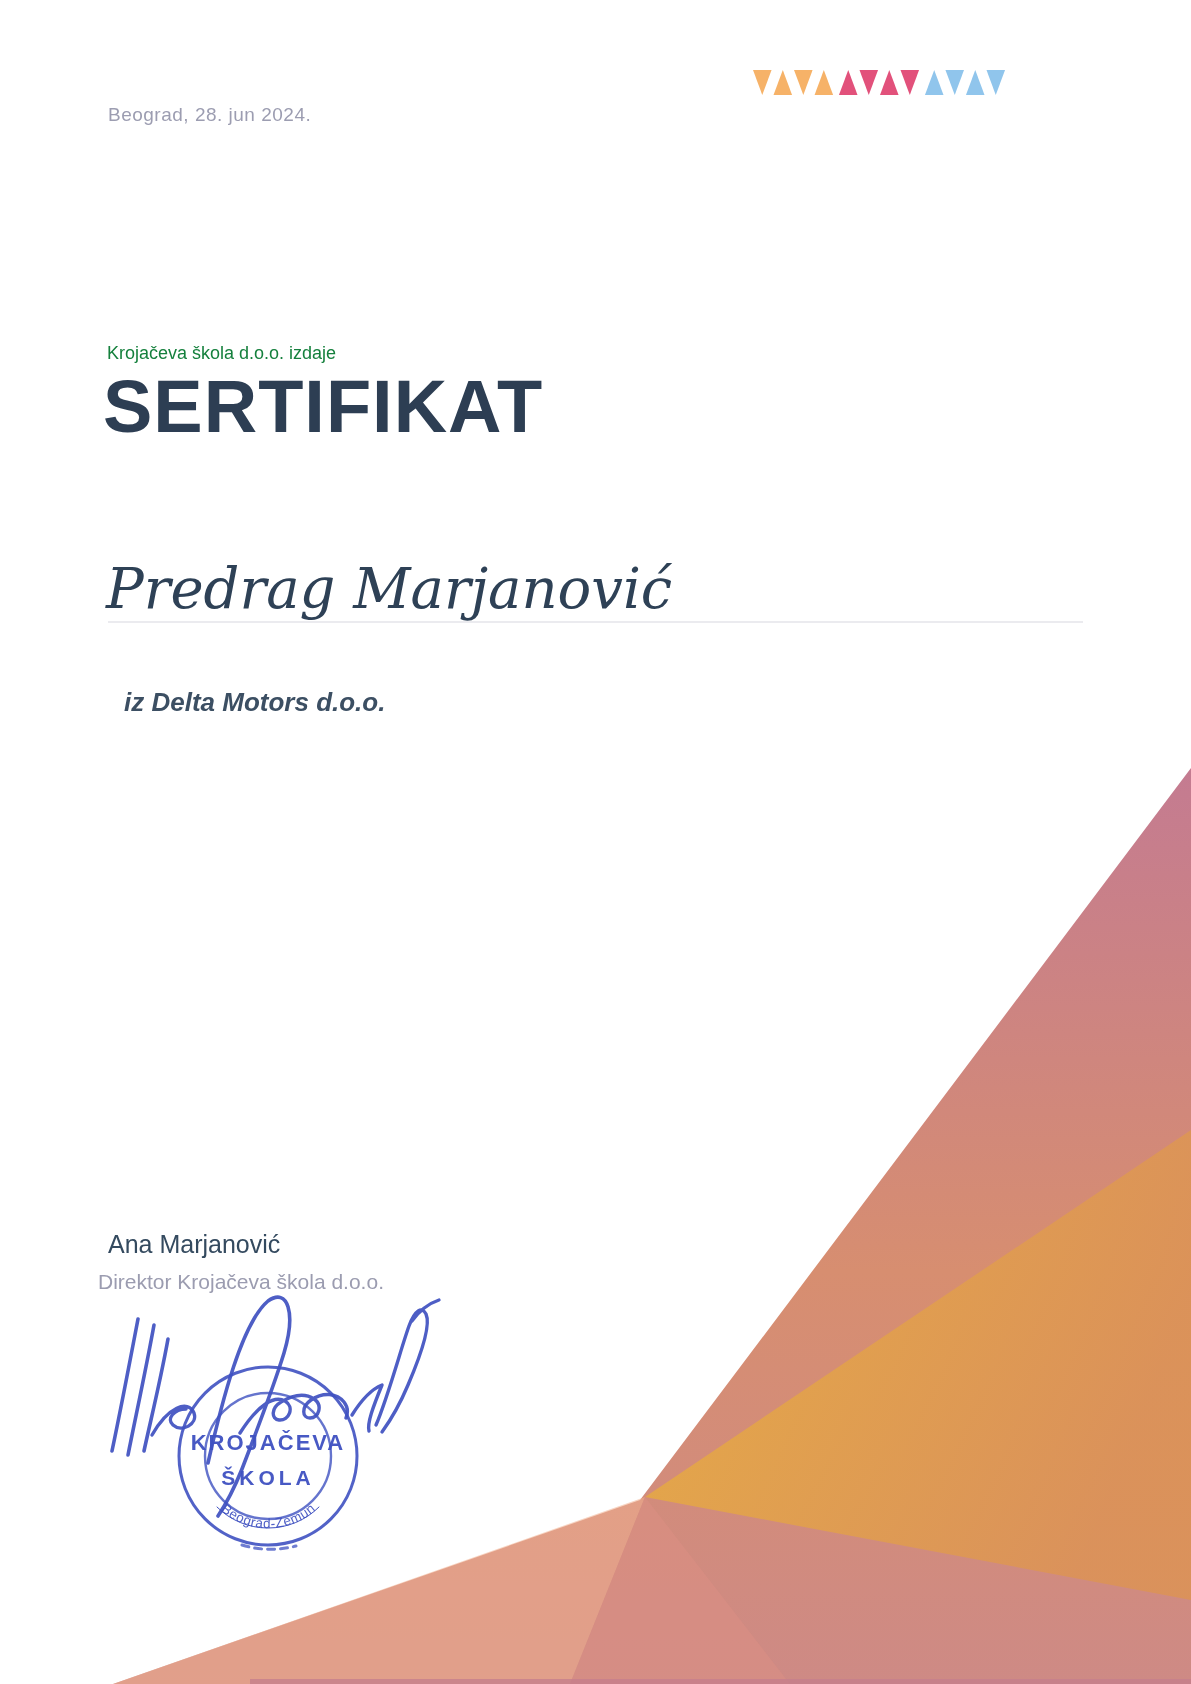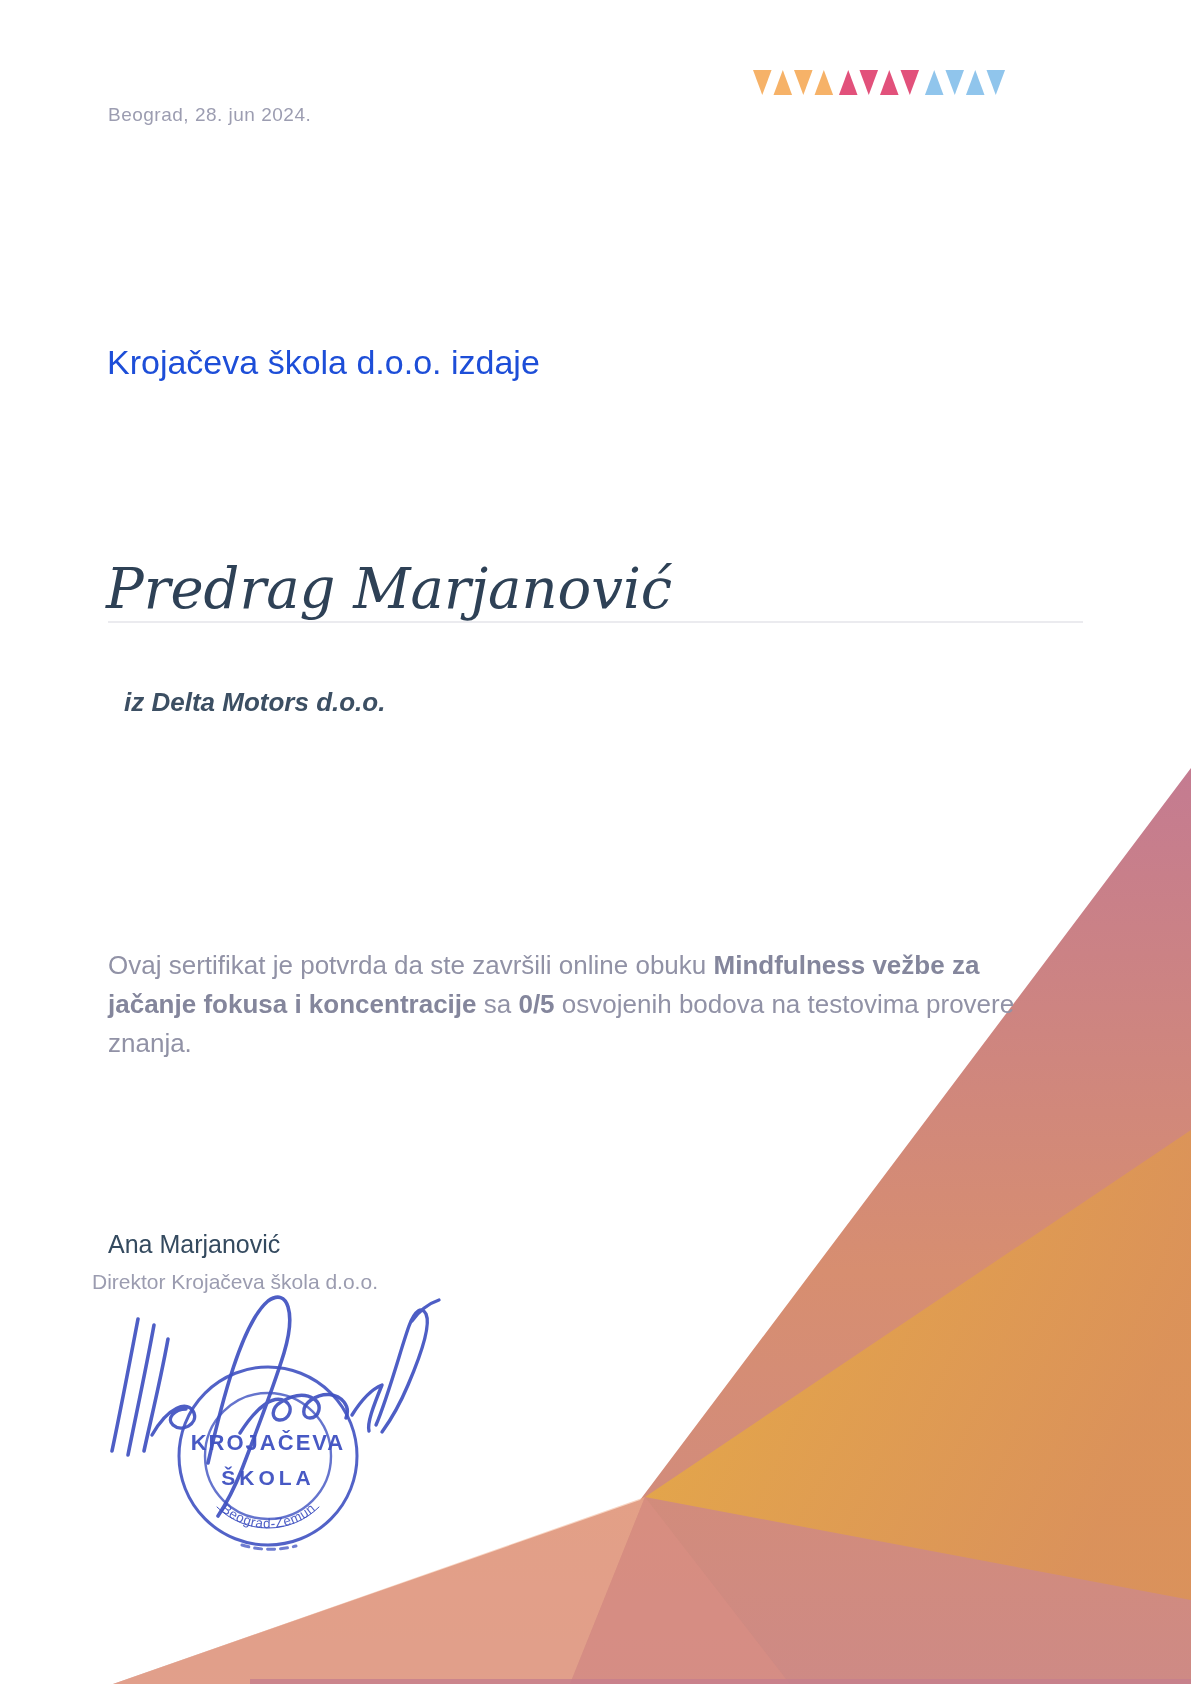--- a/index.html
+++ b/index.html
@@ -10,36 +10,36 @@
   .abs{position:absolute;}
   .decor{position:absolute;left:0;top:0;width:1191px;height:1684px;z-index:0;}
   .content{position:absolute;left:0;top:0;width:1191px;height:1684px;z-index:1;}
 
   .date-line{left:108px;top:104px;font-size:19px;letter-spacing:.5px;color:#9c9db1;}
 
   .logo{left:753px;top:62px;}
   .logo-wordmark{font-size:29px;letter-spacing:4px;color:#57585c;font-weight:400;white-space:nowrap;}
   .logo-strip{display:block;margin-top:7px;width:254px;height:27px;}
 
-  .issuer-line{left:107px;top:343px;font-size:34px;color:#1d4ed8;}
+  .issuer-line{left:107px;top:343px;font-size:18px;color:#15803d;}
   .cert-title{left:103px;top:364px;font-size:74px;font-weight:bold;letter-spacing:1px;color:#2d3e53;}
 
   .recipient-name{
     left:106px;top:556px;font-size:56px;color:#2e4156;
     font-family:cursive,"DejaVu Serif",serif;font-style:italic;white-space:nowrap;
   }
   .name-rule{left:108px;top:621px;width:975px;height:2px;background:#ebebef;}
   .origin-line{left:124px;top:687px;font-size:26px;font-style:italic;font-weight:600;color:#3c4f63;}
 
   .congrats-heading{left:107px;top:864px;font-size:38px;letter-spacing:1px;color:#3f5268;}
   .congrats-body{left:108px;top:946px;width:920px;font-size:26px;line-height:39px;color:#9192a6;}
   .congrats-body .bold{font-weight:bold;color:#84869c;}
 
   .signatory-name{left:108px;top:1230px;font-size:25px;color:#344a5f;}
-  .signatory-role{left:92px;top:1270px;font-size:21px;color:#9b9cb0;}
+  .signatory-role{left:98px;top:1270px;font-size:21px;color:#9b9cb0;}
 
   .sig-stamp{position:absolute;left:90px;top:1283px;width:380px;height:290px;}
 </style>
 </head>
 <body>
 
 <div class="page">
 
   <svg class="decor" viewBox="0 0 1191 1684" preserveAspectRatio="none" aria-hidden="true">
     <defs>
@@ -75,26 +75,26 @@
           <polygon points="130,25 149,25 139.5,1" fill="#e2517b"></polygon>
           <polygon points="151,1 170,1 160.5,25" fill="#e2517b"></polygon>
           <polygon points="176,25 195,25 185.5,1" fill="#90c5ec"></polygon>
           <polygon points="197,1 216,1 206.5,25" fill="#90c5ec"></polygon>
           <polygon points="218,25 237,25 227.5,1" fill="#90c5ec"></polygon>
           <polygon points="239,1 258,1 248.5,25" fill="#90c5ec"></polygon>
         </svg>
     </div>
 
     <div class="abs issuer-line">Krojačeva škola d.o.o. izdaje</div>
+    <div class="abs cert-title">SERTIFIKAT</div>
 
     <div class="abs recipient-name">Predrag Marjanović</div>
     <div class="abs name-rule"></div>
     <div class="abs origin-line">iz Delta Motors d.o.o.</div>
 
-    <div class="abs congrats-body"><span>Ovaj sertifikat je potvrda da ste završili online obuku </span><span class="bold">Mindfulness vežbe za jačanje fokusa i koncentracije</span><span> sa </span><span class="bold">0/5</span><span> osvojenih bodova na testovima provere znanja.</span></div>
 
     <div class="abs signatory-name">Ana Marjanović</div>
     <div class="abs signatory-role">Direktor Krojačeva škola d.o.o.</div>
 
     <svg class="sig-stamp" viewBox="0 0 380 290" aria-hidden="true">
       <g fill="none" stroke="#3f51c1" stroke-linecap="round" stroke-linejoin="round" opacity="0.92">
         <path stroke-width="3.6" d="M 22,168 C 30,130 40,78 48,36"></path>
         <path stroke-width="3.6" d="M 38,172 C 46,132 56,86 64,42"></path>
         <path stroke-width="3.6" d="M 54,168 C 60,140 70,100 78,56"></path>
         <path stroke-width="3.4" d="M 62,152 C 78,124 98,116 104,130 C 108,141 92,150 83,142 C 76,136 84,126 96,126"></path>

